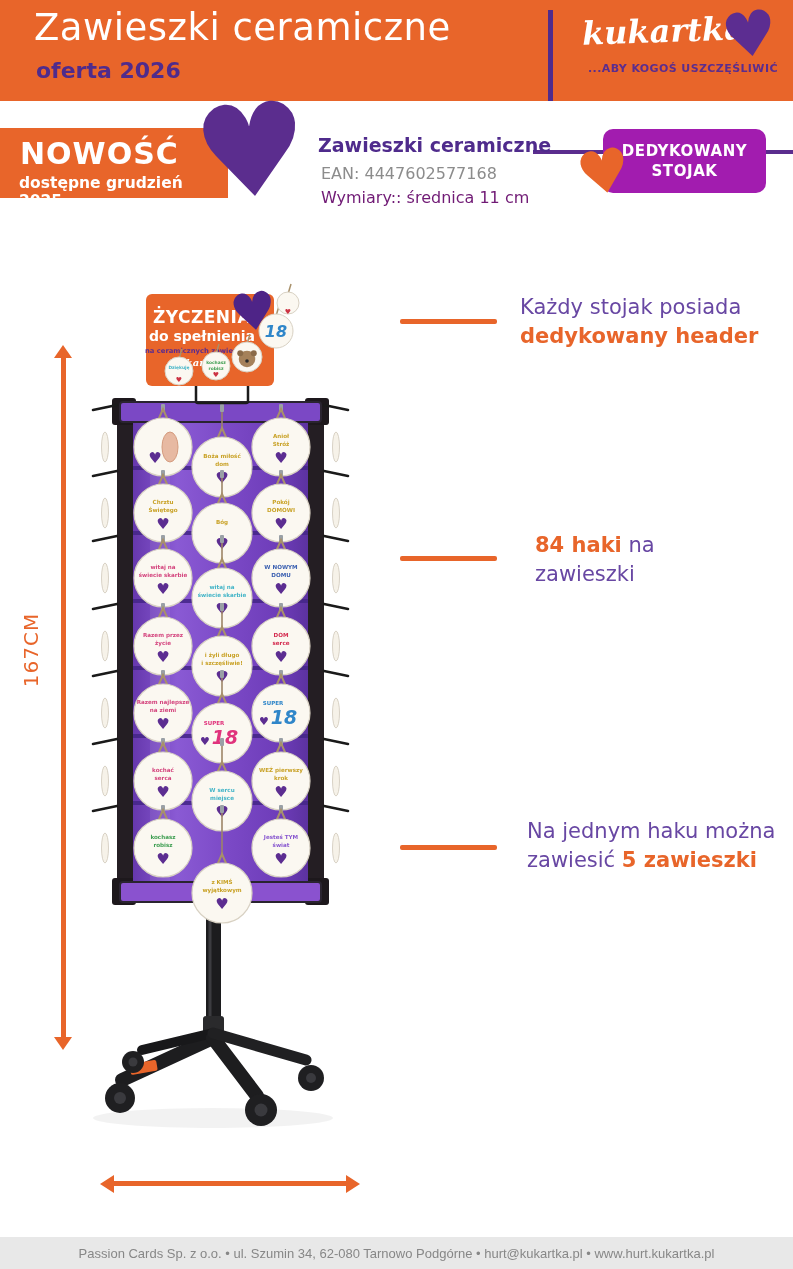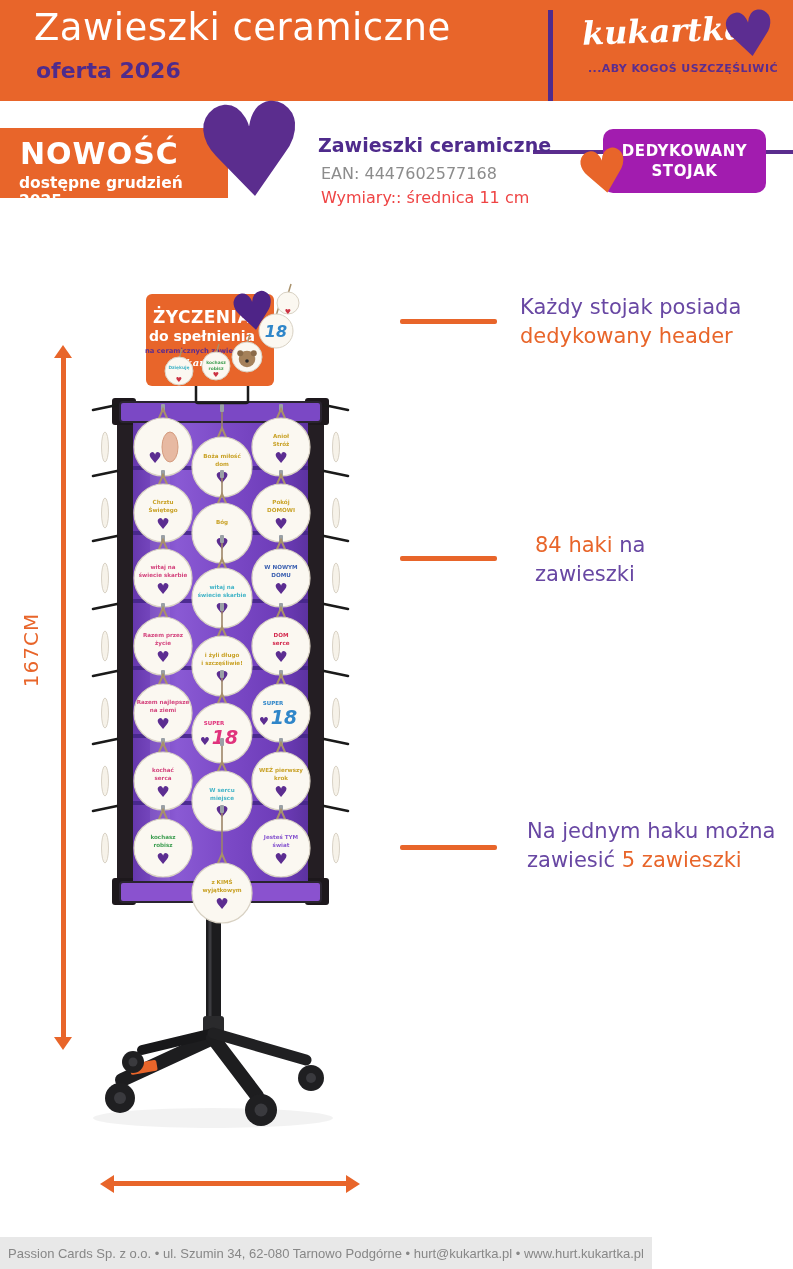--- a/index.html
+++ b/index.html
@@ -16,40 +16,40 @@
               transform:rotate(-8deg);font-family:"DejaVu Sans",sans-serif;}
   .logo-tagline{position:absolute;left:588px;top:62px;font-size:11px;font-weight:bold;color:#5B2D8E;letter-spacing:.4px;}
   
   .new-box{position:absolute;left:0;top:128px;width:228px;height:70px;background:#E8652A;color:#fff;z-index:1;}
   .new-title{margin:8px 0 0 20px;font-size:30px;font-weight:bold;letter-spacing:1px;}
   .new-sub{margin:3px 0 0 19px;font-size:15.5px;font-weight:bold;}
   .big-heart{position:absolute;left:194px;top:88px;font-size:128px;line-height:128px;color:#5B2D8E;
              transform:rotate(-5deg);z-index:2;font-family:"DejaVu Sans",sans-serif;}
   .product-name{position:absolute;left:318px;top:134px;font-size:19px;font-weight:bold;color:#4F2B8C;z-index:2;}
   .product-ean{position:absolute;left:321px;top:164px;font-size:16px;color:#8C8C8C;z-index:2;}
-  .product-dim{position:absolute;left:321px;top:188px;font-size:16px;color:#ef4444;z-index:2;}
+  .product-dim{position:absolute;left:321px;top:188px;font-size:16px;color:#701a75;z-index:2;}
   .promo-line{position:absolute;left:533px;top:150px;width:260px;height:4px;background:#5B2D8E;z-index:1;}
   .orange-heart{position:absolute;left:577px;top:142px;font-size:60px;line-height:60px;color:#E8652A;
                 transform:rotate(-10deg);z-index:3;font-family:"DejaVu Sans",sans-serif;}
   .stand-badge{position:absolute;left:603px;top:129px;width:163px;height:64px;background:#a21caf;border-radius:10px;
                z-index:2;color:#fff;display:flex;flex-direction:column;align-items:center;justify-content:center;
                font-weight:bold;font-size:15px;letter-spacing:.6px;line-height:20px;}
   
   .ann{position:absolute;font-size:21px;line-height:29px;color:#6847A3;}
-  .hl{color:#E8652A;font-weight:normal;}
+  .hl{color:#E8652A;font-weight:bold;}
   .ann-line{position:absolute;left:400px;width:97px;height:5px;background:#E8652A;border-radius:2px;}
   
   .dim{position:absolute;background:#E8652A;}
   .tri{position:absolute;width:0;height:0;}
   .vlabel{position:absolute;left:-19px;top:638px;width:100px;text-align:center;transform:rotate(-90deg);
           color:#E8652A;font-size:20px;font-weight:500;letter-spacing:1px;}
   .hlabel{position:absolute;left:130px;top:1194px;width:200px;text-align:center;color:#E8652A;
           font-size:21px;font-weight:600;}
   
-  .footer{position:absolute;left:0;top:1237px;width:652px;height:32px;background:#E8E8E8;display:flex;
+  .footer{position:absolute;left:0;top:1237px;width:793px;height:32px;background:#E8E8E8;display:flex;
           align-items:center;justify-content:center;font-size:13px;color:#878787;
           font-family:"Liberation Sans",sans-serif;}
   svg{position:absolute;left:0;top:0;pointer-events:none;}
 </style>
 </head>
 <body>
 
 <div class="page">
 
   <header class="banner">

